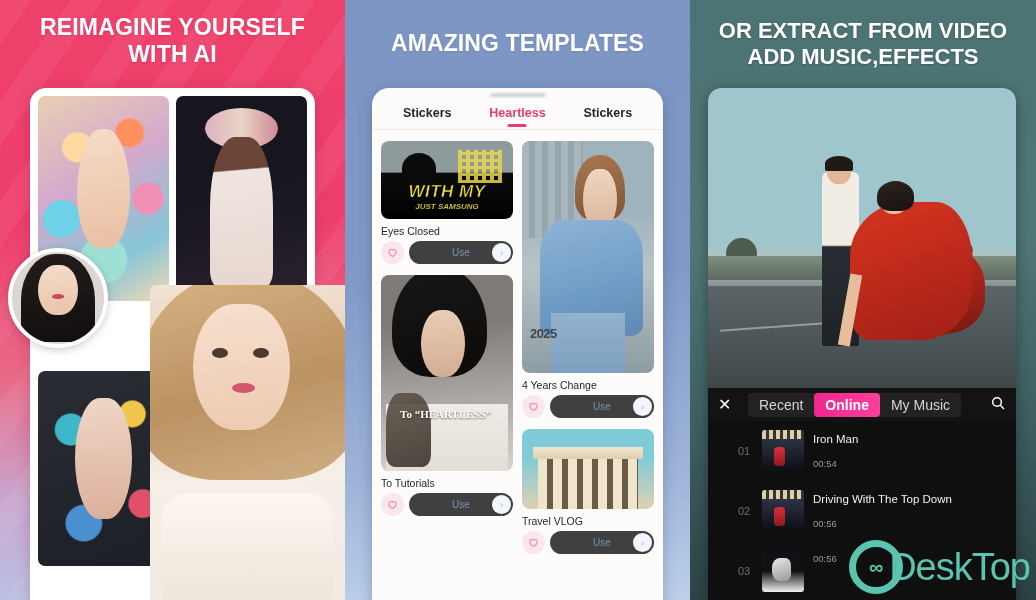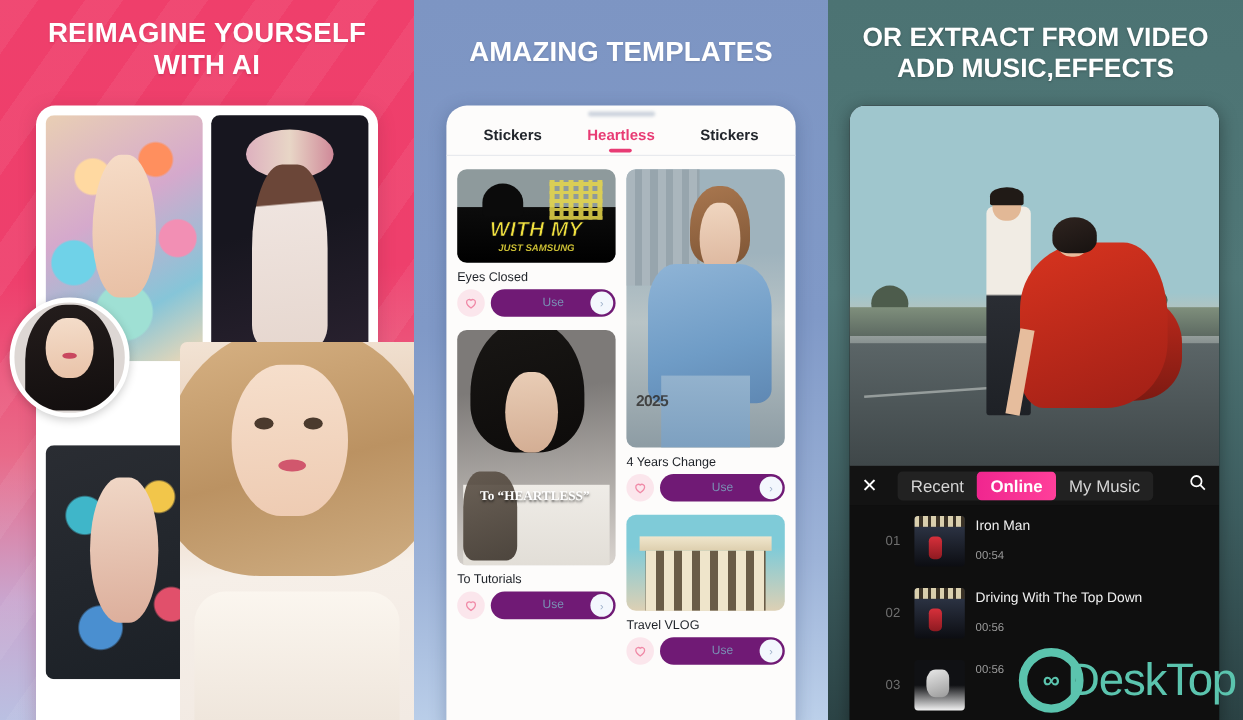--- a/index.html
+++ b/index.html
@@ -105,21 +105,21 @@
 
   .cols { display:flex; gap:9px; padding:9px 9px 0; }
   .col { flex:1; display:flex; flex-direction:column; gap:4px; }
   .card { display:flex; flex-direction:column; }
   .thumb { width:100%; border-radius:8px; overflow:hidden; position:relative; }
   .tname { font-size:10.5px; color:#1d2127; font-weight:500; margin:6px 0 4px; }
   .actions { display:flex; align-items:center; gap:5px; margin-bottom:7px; }
   .heartbtn { width:23px; height:23px; border-radius:50%; background:#fbe6ec;
     display:flex; align-items:center; justify-content:center; flex:none; }
   .heartbtn svg{width:11px;height:11px;}
-  .usebtn { flex:1; height:23px; border-radius:12px; background:#701a75;
+  .usebtn { flex:1; height:23px; border-radius:12px; background:#404040;
     display:flex; align-items:center; justify-content:center; position:relative; }
   .usebtn span{font-size:10px;color:#7a90b4;font-weight:500;}
   .usebtn .chev{position:absolute;right:2px;top:2px;width:19px;height:19px;
     border-radius:50%;background:#f3f7fd;display:flex;align-items:center;
     justify-content:center;font-size:9px;color:#9fb0c9;}
 
   
   .th-eyes{height:78px;background:linear-gradient(180deg,#8e9a9c 0 40%,#0c0c0c 41%,#000 100%);}
   .th-eyes .city{position:absolute;right:8%;top:12%;width:34%;height:42%;
     background:repeating-linear-gradient(90deg,#e8d84a 0 4px,transparent 4px 8px),

